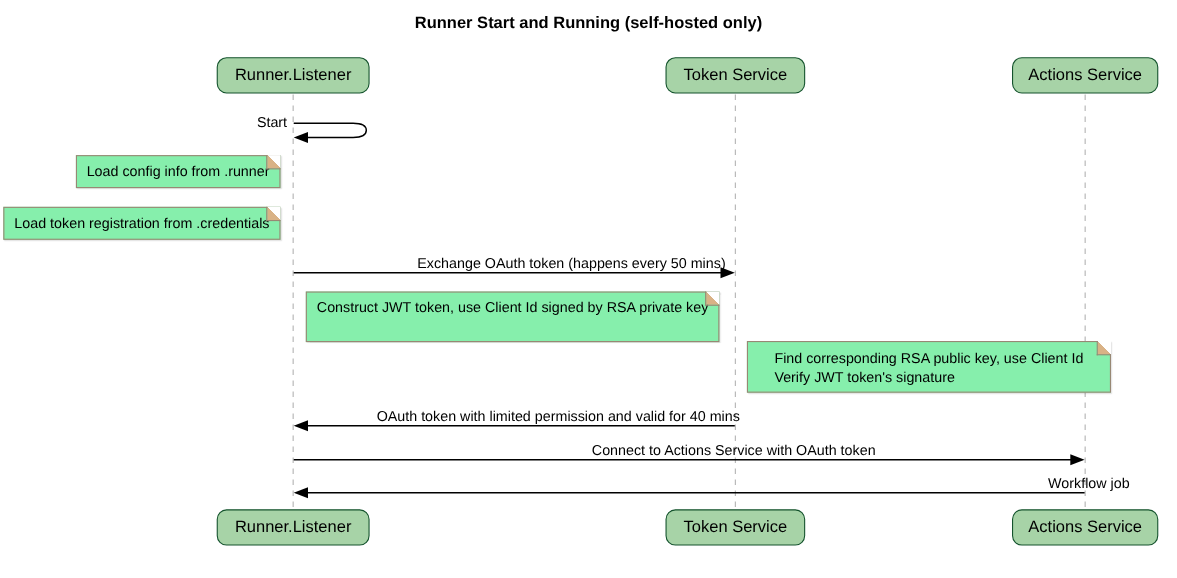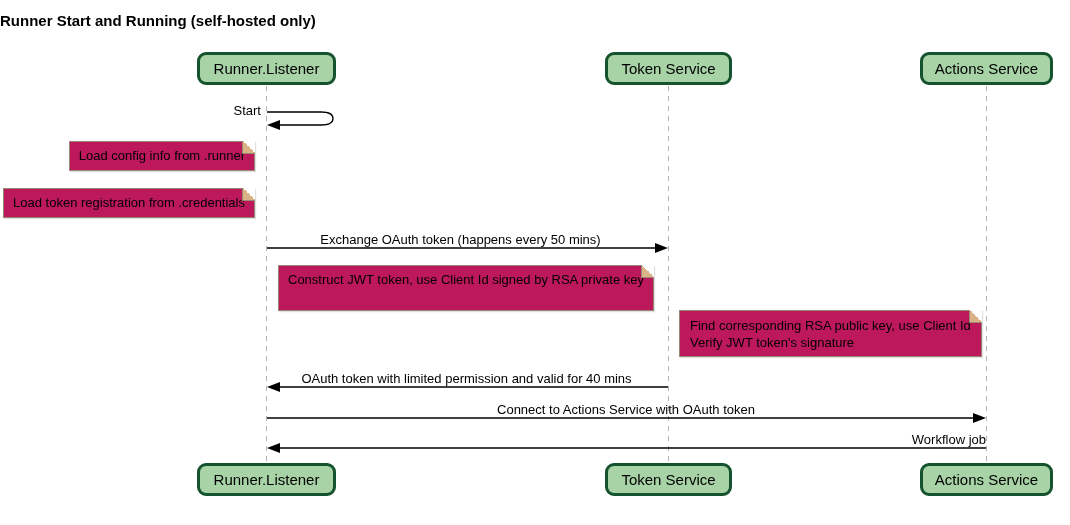--- a/index.html
+++ b/index.html
@@ -8,29 +8,29 @@
     width: 1070px;
     height: 525px;
     background: #ffffff;
     font-family: "Liberation Sans", sans-serif;
     color: #000000;
     overflow: hidden;
   }
   .title {
     position: absolute;
     top: 12px; left: 0; width: 1070px;
-    text-align: left;
+    text-align: center;
     font-size: 15px;
     font-weight: bold;
   }
   .participant {
     position: absolute;
     height: 33px;
     background: #a7d3a7;
-    border: 3px solid #14532d;
+    border: 1px solid #14532d;
     border-radius: 9px;
     display: flex;
     align-items: center;
     justify-content: center;
     font-size: 15px;
     box-sizing: border-box;
   }
   .p-runner-top   { left: 197px; top: 52px;  width: 139px; }
   .p-token-top    { left: 605px; top: 52px;  width: 127px; }
   .p-actions-top  { left: 920px; top: 52px;  width: 133px; }
@@ -40,51 +40,52 @@
 
   svg.wires { position: absolute; left: 0; top: 0; }
 
   .msg-label {
     position: absolute;
     font-size: 13px;
     height: 15px;
     line-height: 15px;
     text-align: center;
     white-space: nowrap;
+    margin-left: 41px;
   }
   .lbl-start    { top: 103px; right: 809px; text-align: right; }
-  .lbl-exchange { top: 232px; left: 260px; width: 401px; }
+  .lbl-exchange { top: 232px; left: 278px; width: 401px; }
   .lbl-oauth    { top: 371px; left: 266px; width: 401px; }
   .lbl-connect  { top: 402px; left: 266px; width: 720px; }
   .lbl-workflow { top: 432px; left: 266px; width: 720px; text-align: right; }
 
   .note {
     position: absolute;
-    background: #be185d;
+    background: #86efac;
     border: 1px solid #988874;
     font-size: 13px;
     line-height: 28px;
     padding: 0 9px;
     white-space: nowrap;
     box-sizing: border-box;
     box-shadow: 1px 1px 1px rgba(0,0,0,0.12);
   }
   .note .fold {
     position: absolute;
     top: -1px; right: -1px;
     width: 13px; height: 13px;
     background: linear-gradient(to bottom left, #ffffff 0 50%, #d9b286 50% 100%);
     border-left: 1px solid #988874;
     border-bottom: 1px solid #988874;
     box-sizing: border-box;
   }
   .n-config   { top: 141px; right: 815px; height: 30px; }
   .n-cred     { top: 188px; right: 815px; height: 30px; }
   .n-jwt      { top: 265px; left: 278px;  height: 46px; }
-  .n-verify   { top: 310px; left: 679px;  height: 47px; padding: 6px 10px; line-height: 17px; }
+  .n-verify   { top: 310px; left: 679px;  height: 47px; padding: 6px 24px; line-height: 17px; }
 </style>
 </head>
 <body>
 
 <div class="diagram">
 
   <div class="title">Runner Start and Running (self-hosted only)</div>
 
   <svg class="wires" width="1070" height="525">
     <g>

